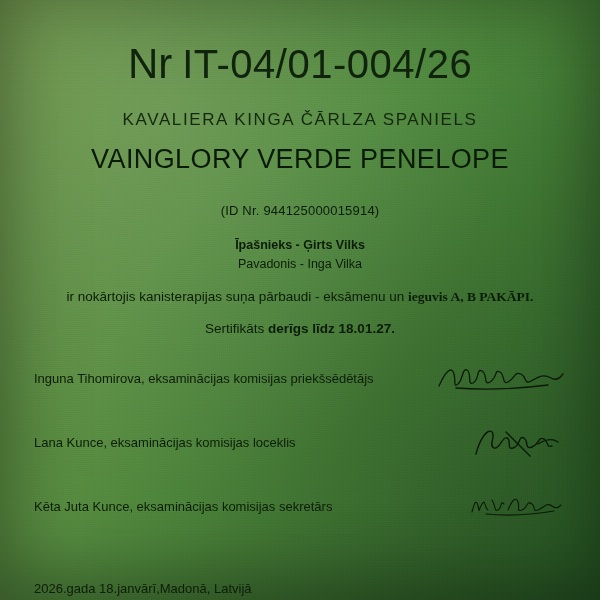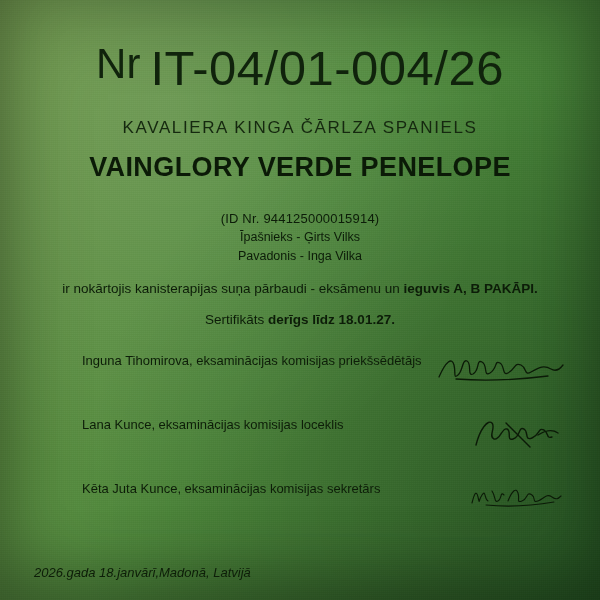--- a/index.html
+++ b/index.html
@@ -42,98 +42,99 @@
   }
   .content {
     position: relative;
     z-index: 2;
     padding: 30px 28px 0 28px;
     text-align: center;
   }
 
   .number-line {
     display: flex;
-    align-items: flex-start;
+    align-items: center;
     justify-content: center;
     gap: 10px;
     margin-top: 10px;
   }
   .nr-label {
     font-size: 42px;
     font-weight: 400;
     letter-spacing: 0px;
     color: #10230c;
   }
   .nr-value {
-    font-size: 49px;
+    font-size: 40px;
     font-weight: 500;
     letter-spacing: 0.5px;
     color: #10230c;
   }
 
   .breed {
     margin-top: 22px;
     font-size: 17px;
     letter-spacing: 1.6px;
     font-weight: 400;
     color: #15280f;
   }
 
   .dog-name {
     margin-top: 14px;
     font-size: 27px;
-    font-weight: bold;
+    font-weight: normal;
     letter-spacing: 0.4px;
     color: #0b1a07;
   }
 
   .id-line {
     margin-top: 28px;
     font-size: 13px;
     letter-spacing: 0.2px;
   }
 
   .owner {
-    margin-top: 4px;
+    margin-top: 20px;
     font-size: 12.5px;
+    font-weight: bold;
   }
   .handler {
     margin-top: 5px;
     font-size: 12.5px;
   }
 
   .exam-line {
     margin-top: 18px;
     font-size: 13.5px;
   }
   .exam-line .strong {
     font-weight: bold;
+    font-family: Liberation Serif, serif;
   }
 
   .valid-line {
     margin-top: 16px;
     font-size: 13.5px;
   }
   .valid-line .strong {
     font-weight: bold;
   }
 
   .signatures {
     margin-top: 26px;
     text-align: left;
     padding: 0 6px;
   }
   .sig-row {
     position: relative;
     display: flex;
-    align-items: flex-start;
+    align-items: center;
     justify-content: space-between;
     margin-bottom: 30px;
     min-height: 34px;
-    margin-left: 48px;
   }
   .sig-name {
     font-size: 13px;
     color: #0d1d08;
     padding-bottom: 2px;
   }
   .sig-mark {
     position: relative;
     width: 130px;
     height: 34px;
@@ -148,25 +149,24 @@
   .sig-mark.small {
     width: 100px;
   }
   .sig-mark.small svg {
     width: 100px;
   }
 
   .footer {
     position: absolute;
     left: 34px;
-    bottom: 20px;
+    bottom: 4px;
     font-size: 13px;
     z-index: 2;
     color: #0d1d08;
-    font-style: italic;
   }
 </style>
 </head>
 <body>
 
 <div class="certificate">
   <div class="texture"></div>
   <div class="vignette"></div>
 
   <div class="content">

